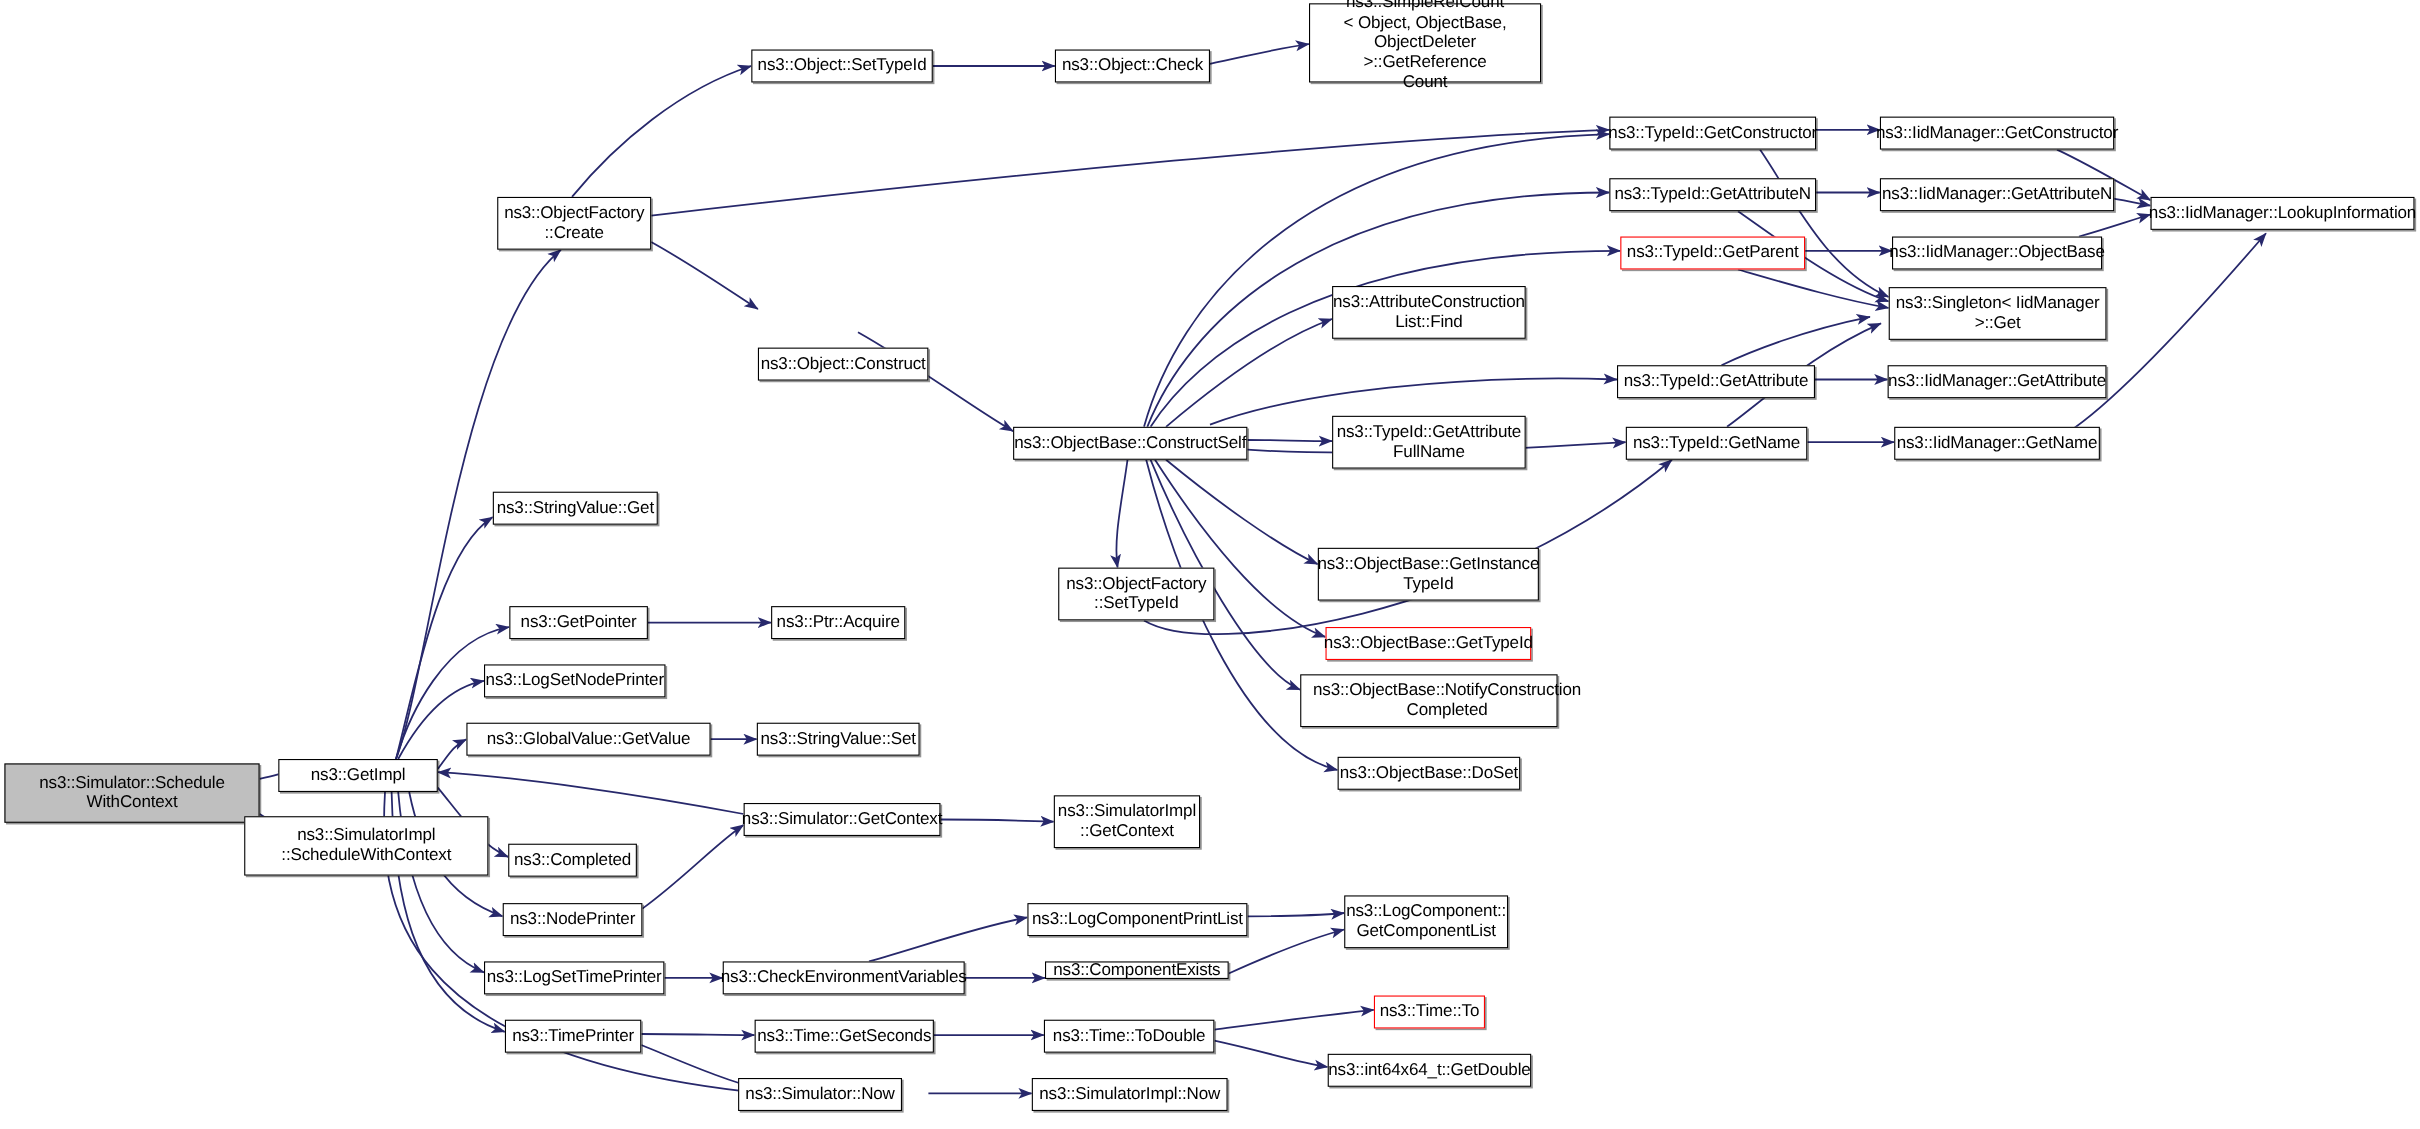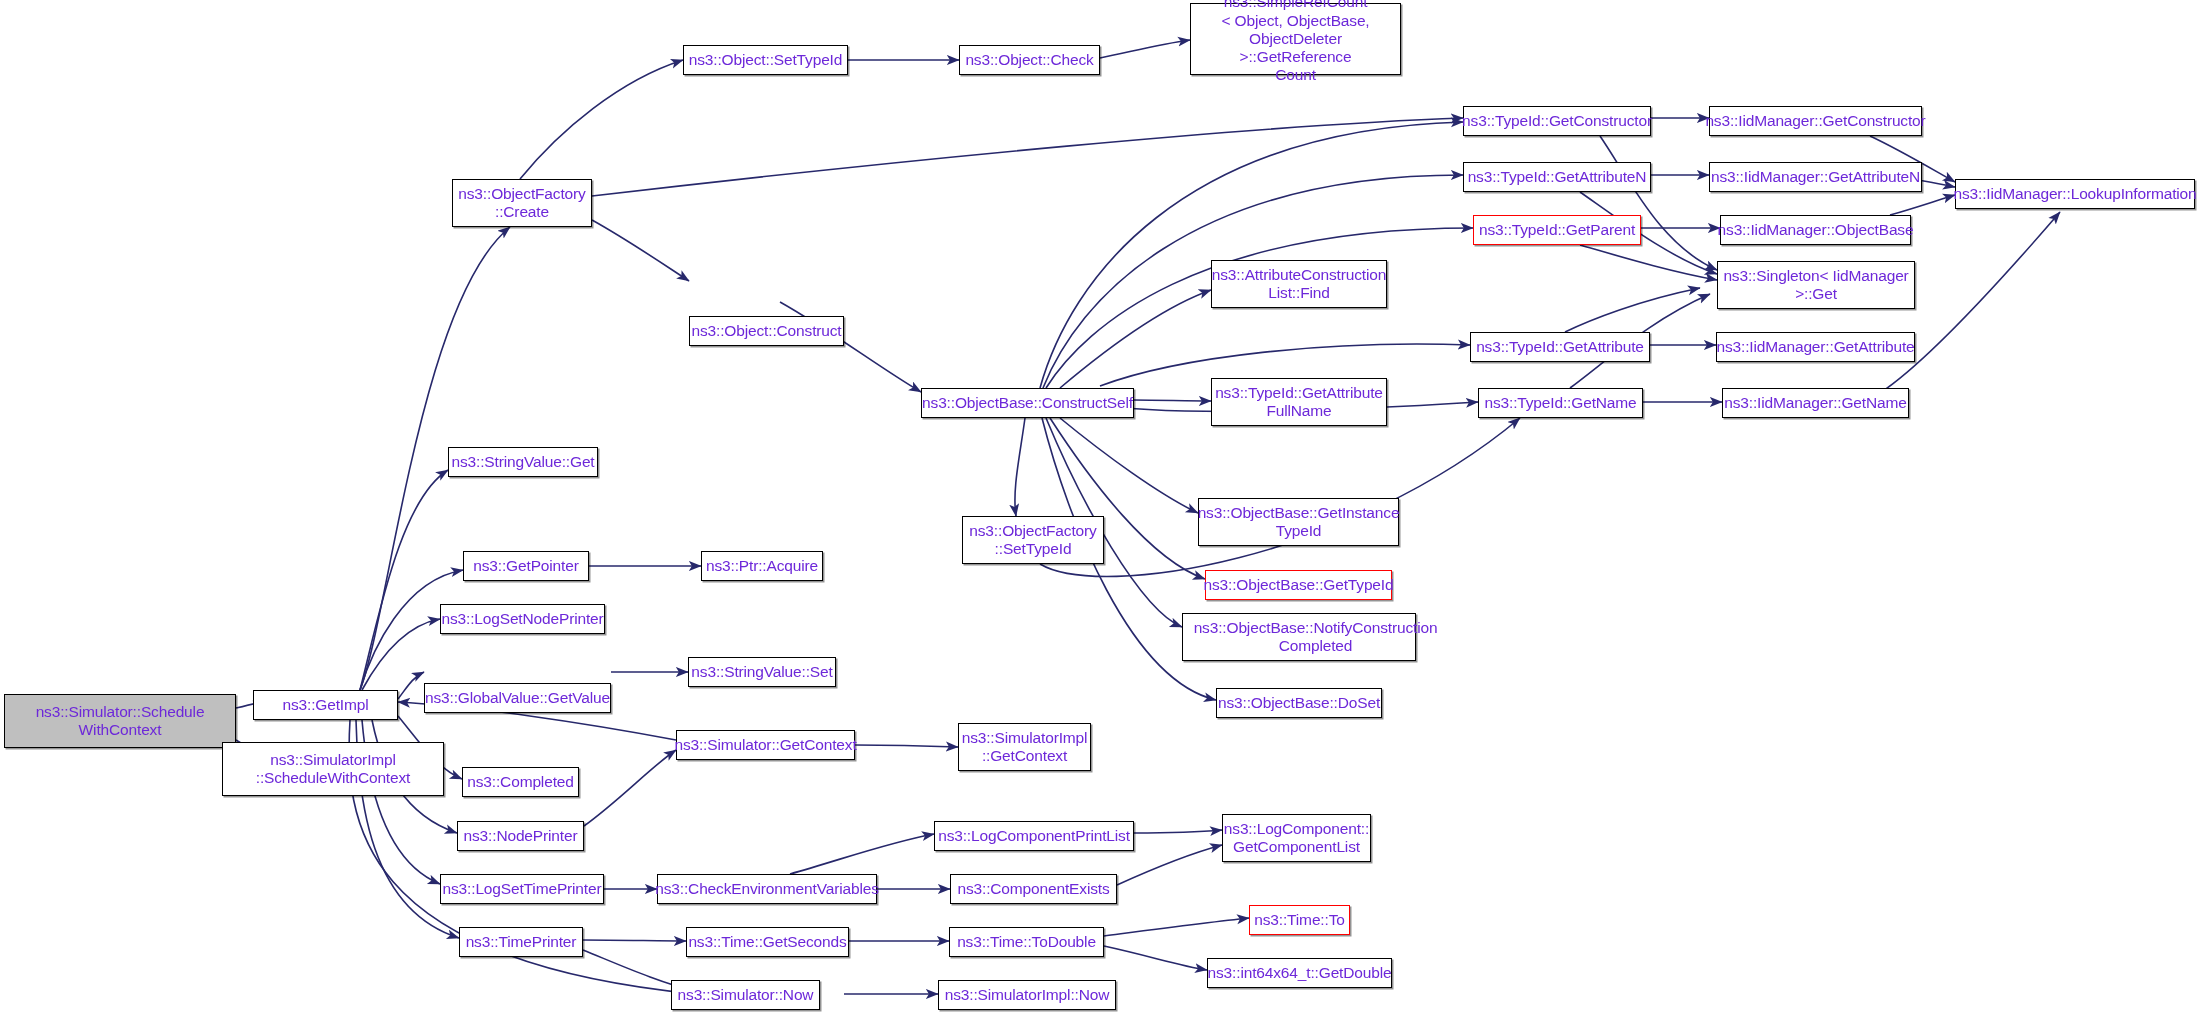--- a/index.html
+++ b/index.html
@@ -11,21 +11,21 @@
     overflow:hidden;
   }
   #edges{position:absolute;left:0;top:0;width:2200px;height:1026px;}
   .node{
     position:absolute;
     box-sizing:border-box;
     background:#ffffff;
     border:1.4px solid #000000;
     display:flex;align-items:center;justify-content:center;
     text-align:center;
-    color:#6d28d9;
+    color:#000000;
     font-size:15.5px;
     line-height:1.18;
     letter-spacing:-0.15px;
     white-space:pre-line;
     padding:0 4px;
     box-shadow:1.5px 1.5px 0 0 rgba(0,0,0,0.42);
   }
   .node.red{border-color:#ff0000;}
   .node.current{background:#bfbfbf;border-color:#000000;}
 </style>
@@ -140,34 +140,34 @@
       <div class="node" style="left: 962px; top: 516px; width: 142px; height: 48px;">ns3::ObjectFactory
 ::SetTypeId</div>
       <div class="node" style="left: 463px; top: 551px; width: 126px; height: 30px;">ns3::GetPointer</div>
       <div class="node" style="left: 701px; top: 551px; width: 122px; height: 30px;">ns3::Ptr::Acquire</div>
       <div class="node" style="left: 1198px; top: 498px; width: 201px; height: 48px;">ns3::ObjectBase::GetInstance
 TypeId</div>
       <div class="node red" style="left: 1205px; top: 570px; width: 187px; height: 30px;">ns3::ObjectBase::GetTypeId</div>
       <div class="node" style="left: 440px; top: 604px; width: 165px; height: 30px;">ns3::LogSetNodePrinter</div>
       <div class="node" style="left: 1182px; top: 613px; width: 234px; height: 48px; padding-left: 37px;">ns3::ObjectBase::NotifyConstruction
 Completed</div>
-      <div class="node" style="left: 424px; top: 683px; width: 187px; height: 30px;">ns3::GlobalValue::GetValue</div>
+      <div class="node" style="left: 424px; top: 657px; width: 222px; height: 30px;">ns3::GlobalValue::GetValue</div>
       <div class="node" style="left: 688px; top: 657px; width: 148px; height: 30px;">ns3::StringValue::Set</div>
       <div class="node" style="left: 1216px; top: 688px; width: 166px; height: 30px;">ns3::ObjectBase::DoSet</div>
       <div class="node" style="left: 676px; top: 730px; width: 179px; height: 30px;">ns3::Simulator::GetContext</div>
       <div class="node" style="left: 958px; top: 723px; width: 133px; height: 48px;">ns3::SimulatorImpl
 ::GetContext</div>
       <div class="node" style="left: 462px; top: 767px; width: 117px; height: 30px;">ns3::Completed</div>
       <div class="node" style="left: 457px; top: 821px; width: 127px; height: 30px;">ns3::NodePrinter</div>
       <div class="node" style="left: 934px; top: 821px; width: 200px; height: 30px;">ns3::LogComponentPrintList</div>
       <div class="node" style="left: 1222px; top: 814px; width: 149px; height: 48px;">ns3::LogComponent::
 GetComponentList</div>
       <div class="node" style="left: 440px; top: 874px; width: 164px; height: 30px;">ns3::LogSetTimePrinter</div>
       <div class="node" style="left: 657px; top: 874px; width: 220px; height: 30px;">ns3::CheckEnvironmentVariables</div>
-      <div class="node" style="left: 950px; top: 874px; width: 167px; height: 30px;">ns3::ComponentExists</div>
+      <div class="node" style="left: 950px; top: 874px; width: 167px; height: 16px;">ns3::ComponentExists</div>
       <div class="node" style="left: 459px; top: 927px; width: 124px; height: 30px;">ns3::TimePrinter</div>
       <div class="node" style="left: 686px; top: 927px; width: 163px; height: 30px;">ns3::Time::GetSeconds</div>
       <div class="node" style="left: 949px; top: 927px; width: 155px; height: 30px;">ns3::Time::ToDouble</div>
       <div class="node red" style="left: 1249px; top: 905px; width: 101px; height: 30px;">ns3::Time::To</div>
       <div class="node" style="left: 1207px; top: 958px; width: 185px; height: 30px;">ns3::int64x64_t::GetDouble</div>
       <div class="node" style="left: 671px; top: 980px; width: 149px; height: 30px;">ns3::Simulator::Now</div>
       <div class="node" style="left: 938px; top: 980px; width: 178px; height: 30px;">ns3::SimulatorImpl::Now</div>
     </div>
 </div>
 

